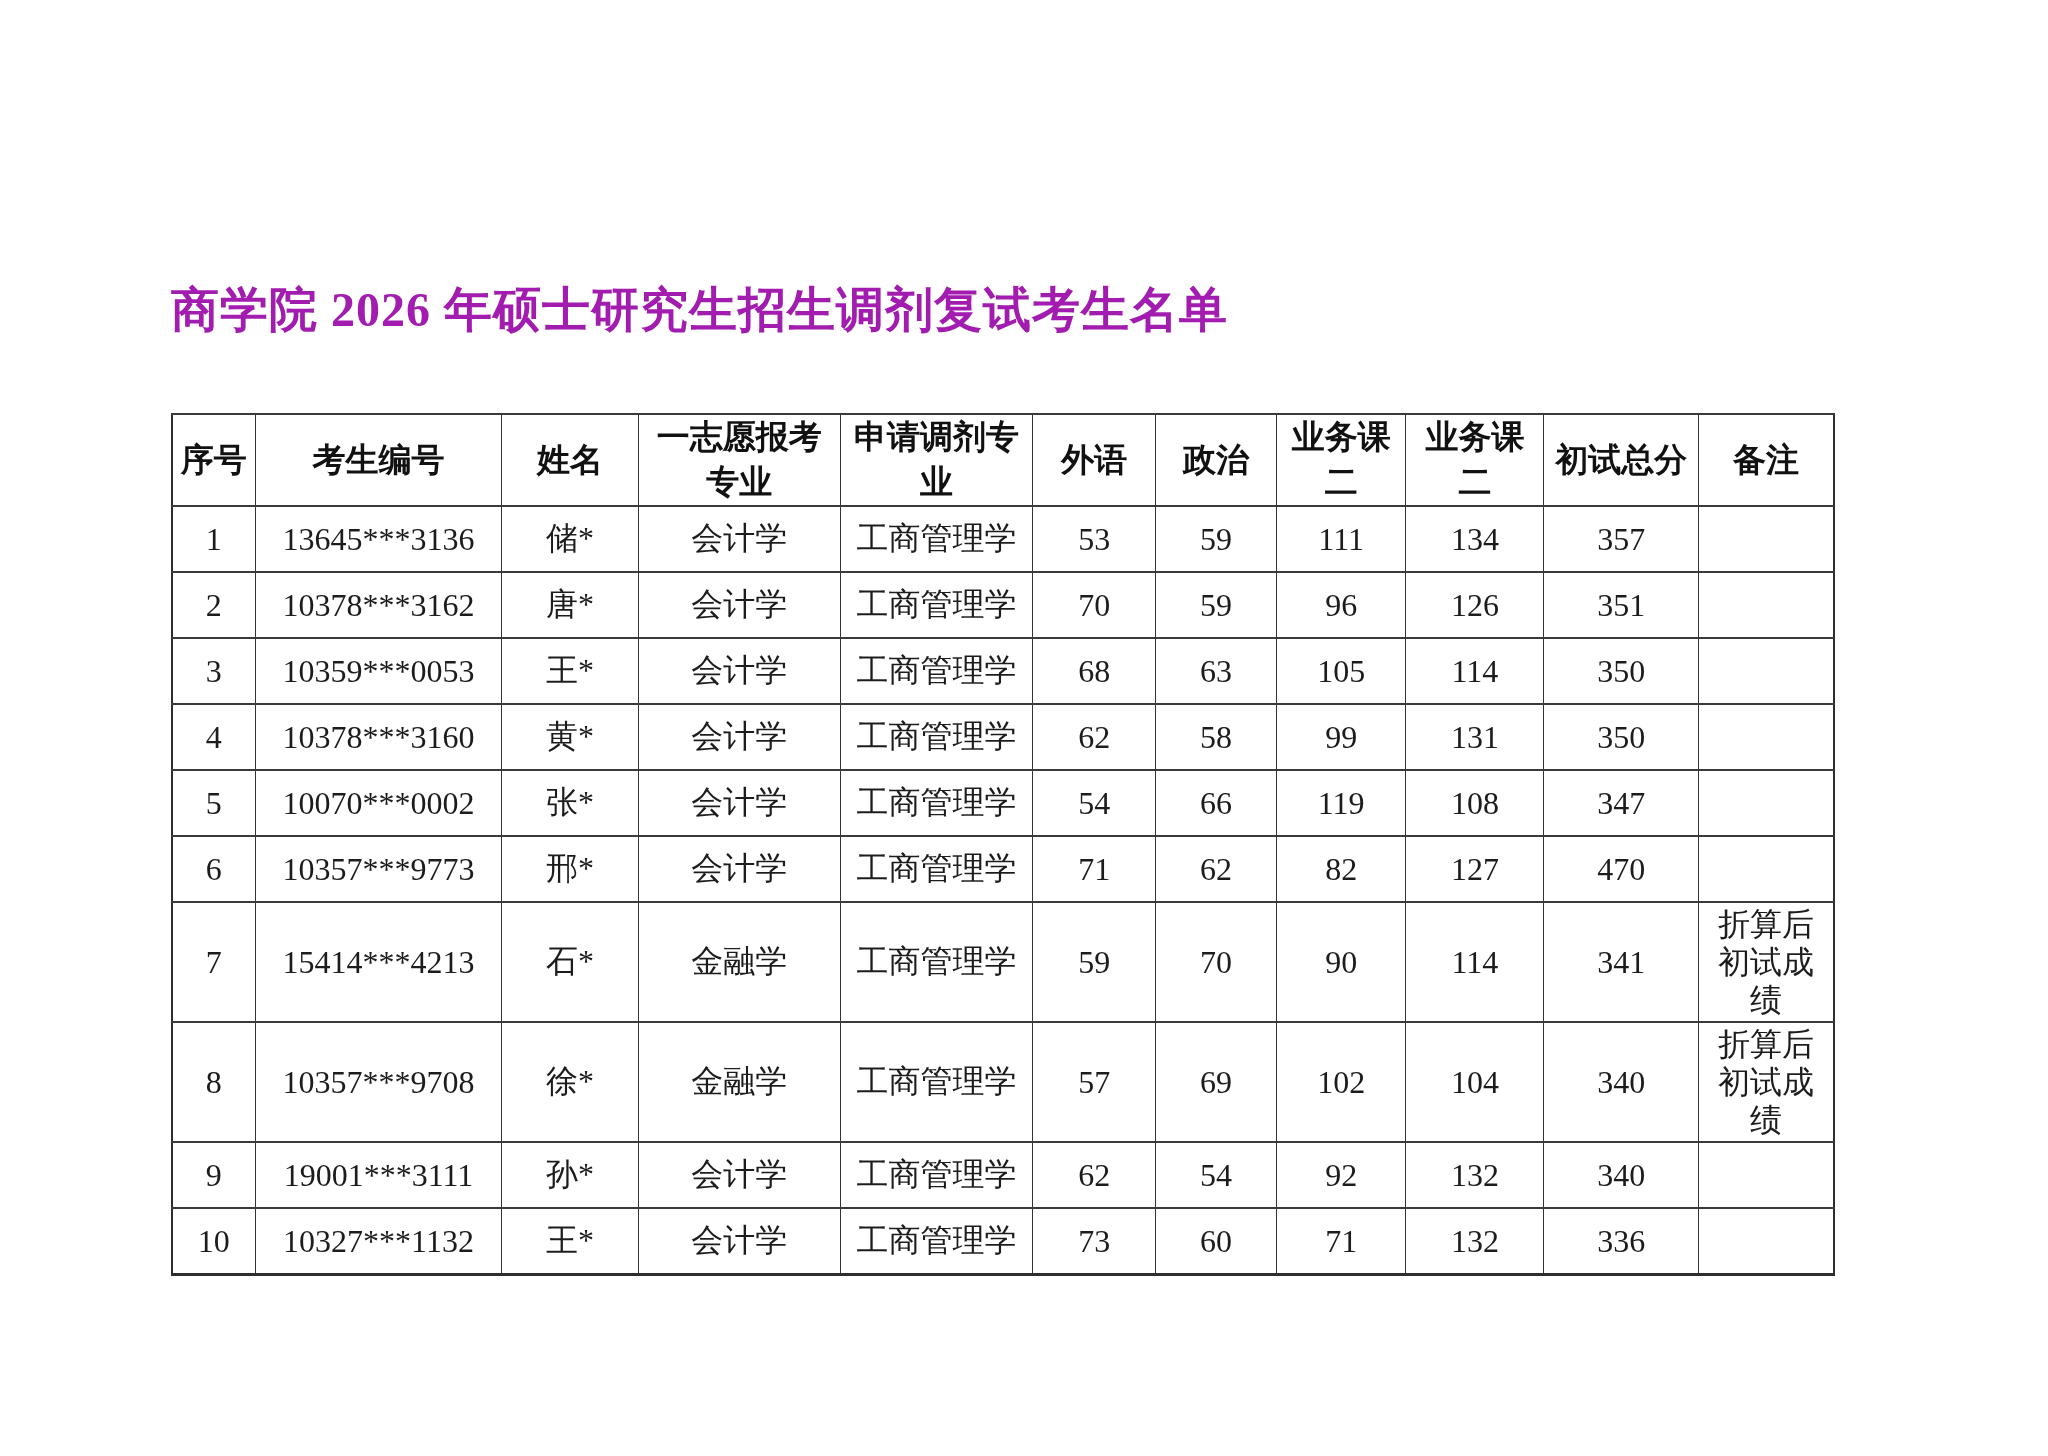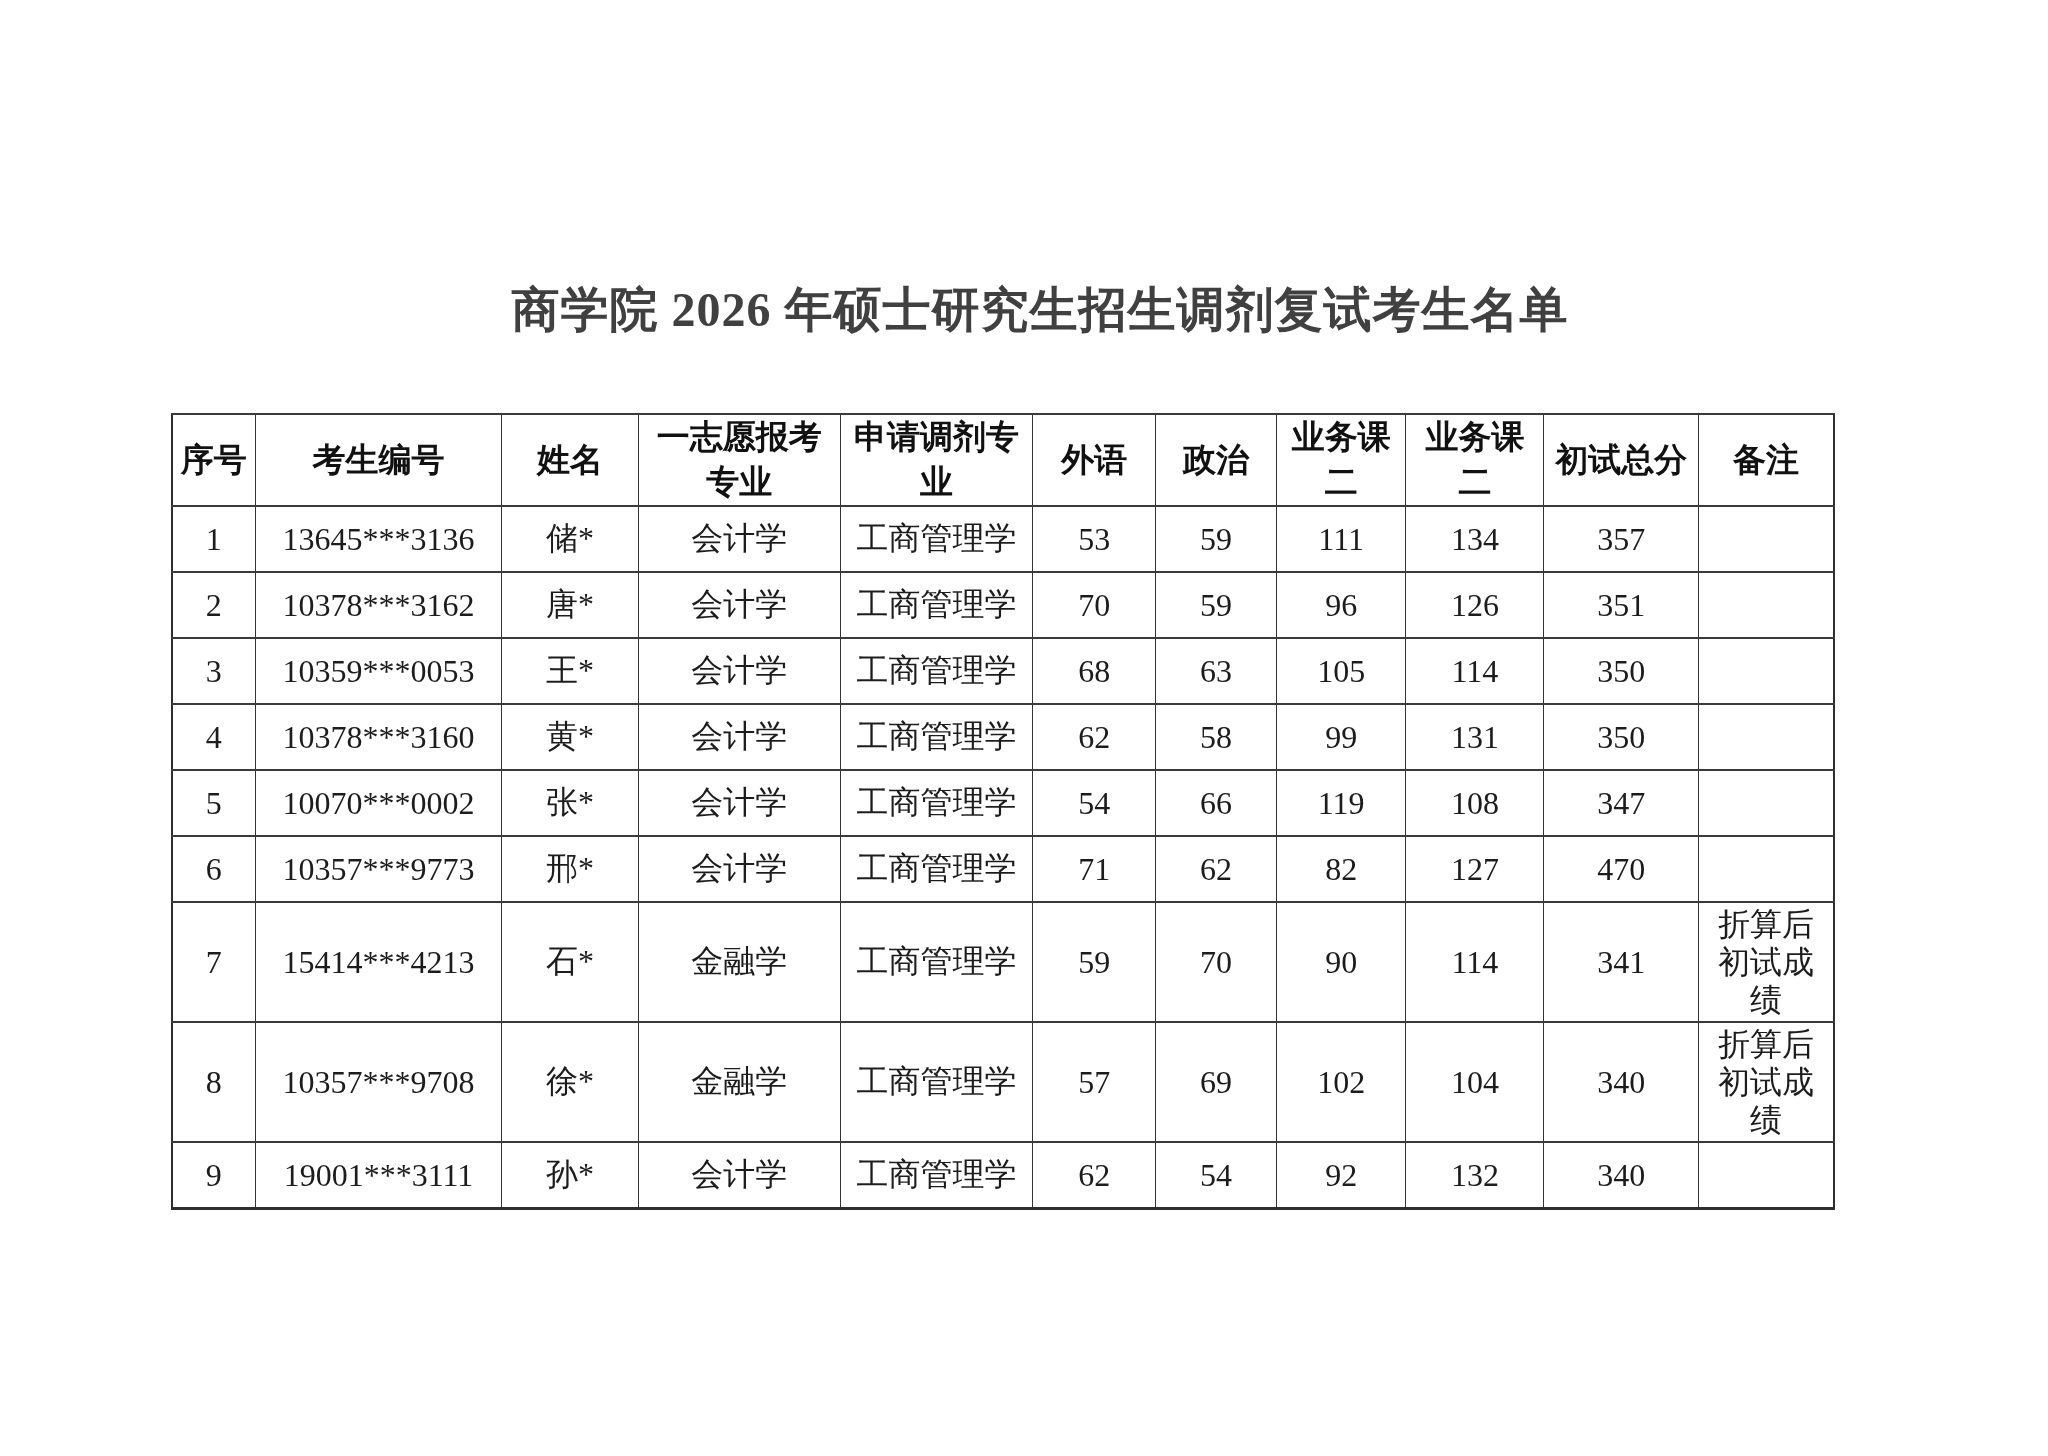--- a/index.html
+++ b/index.html
@@ -15,26 +15,25 @@
     overflow: hidden;
     font-family: "Liberation Serif", "DejaVu Serif", serif;
     color: #141414;
   }
   .title {
     position: absolute;
     left: 171px;
     top: 278px;
     width: 1738px;
     margin: 0;
-    text-align: center;
     font-size: 48px;
     line-height: 64px;
     font-weight: bold;
     letter-spacing: 1px;
-    color: #404040;
+    color: #a21caf;
     font-family: "Liberation Serif", "DejaVu Serif", serif;
     white-space: nowrap;
   }
   .table-wrap {
     position: absolute;
     left: 171px;
     top: 413px;
     width: 1664px;
   }
   table.roster {
@@ -223,17 +222,30 @@
             <td>孙*</td>
             <td>会计学</td>
             <td>工商管理学</td>
             <td>62</td>
             <td>54</td>
             <td>92</td>
             <td>132</td>
             <td>340</td>
             <td class="note-cell"></td>
           </tr>
+          <tr>
+            <td>10</td>
+            <td>10327***1132</td>
+            <td>王*</td>
+            <td>会计学</td>
+            <td>工商管理学</td>
+            <td>73</td>
+            <td>60</td>
+            <td>71</td>
+            <td>132</td>
+            <td>336</td>
+            <td class="note-cell"></td>
+          </tr>
         </tbody>
     </table>
   </div>
 
 </div>
 
 </body></html>

